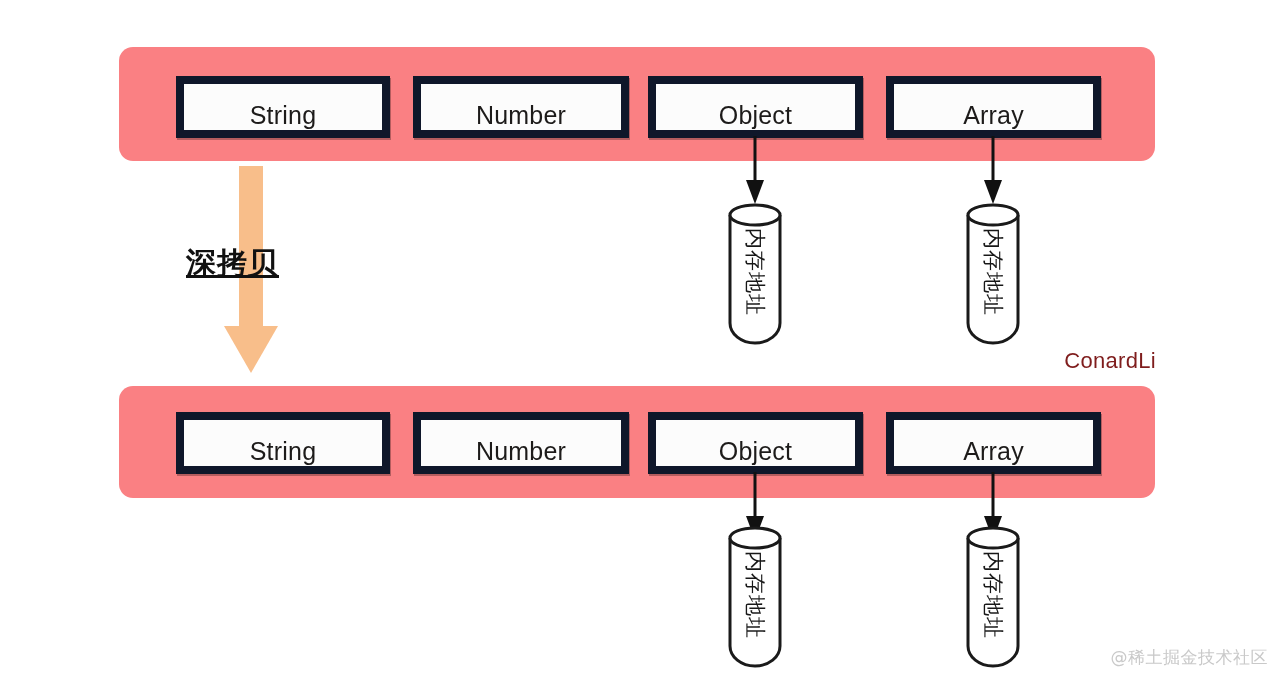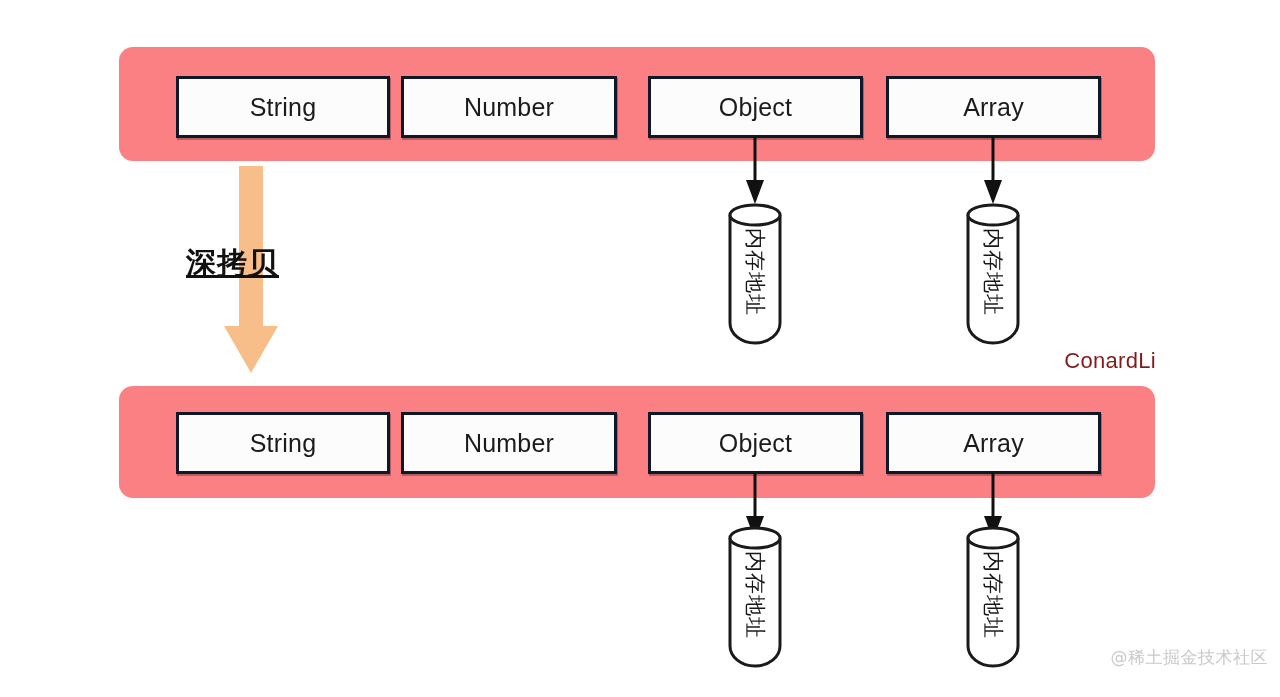--- a/index.html
+++ b/index.html
@@ -25,35 +25,35 @@
     border-radius: 14px;
     box-sizing: border-box;
   }
   #bar-top    { left: 119px; top: 47px;  width: 1036px; height: 114px; }
   #bar-bottom { left: 119px; top: 386px; width: 1036px; height: 112px; }
 
   
   .type-box {
     position: absolute;
     background: #FCFCFC;
-    border: 3px solid #0f172a;
+    border: 8px solid #0f172a;
     box-sizing: border-box;
     display: flex;
-    align-items: center;
+    align-items: flex-end;
     justify-content: center;
     color: #1d1b1a;
     font-size: 25px;
     letter-spacing: .2px;
     box-shadow: 1px 2px 0 rgba(0,0,0,.28);
   }
   .type-box.row-top    { top: 76px;  height: 62px; }
   .type-box.row-bottom { top: 412px; height: 62px; }
 
   .col-1 { left: 176px; width: 214px; }
-  .col-2 { left: 401px; width: 216px; }
+  .col-2 { left: 413px; width: 216px; }
   .col-3 { left: 648px; width: 215px; }
   .col-4 { left: 886px; width: 215px; }
 
   
   .connector {
     position: absolute;
     width: 24px;
   }
   .connector svg { display: block; }
 

